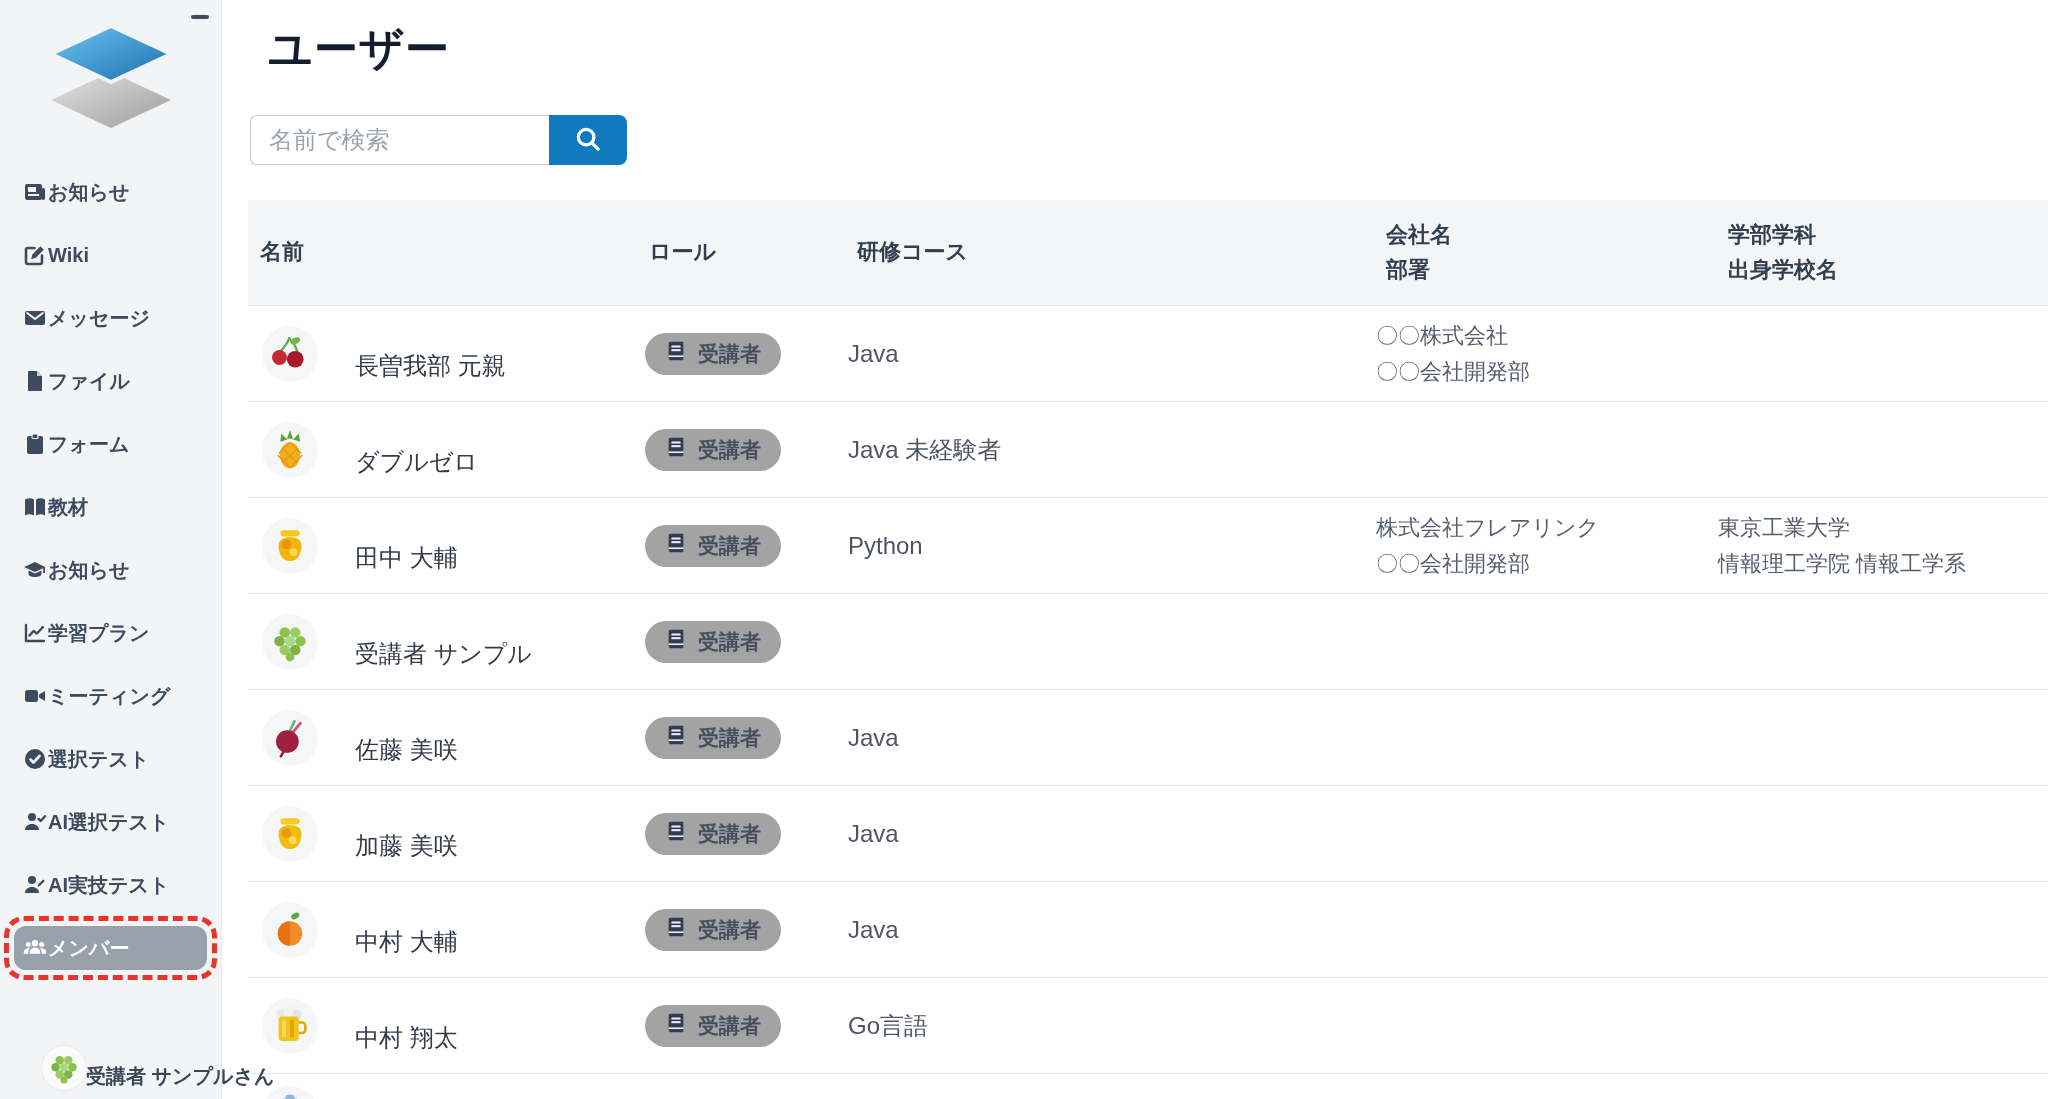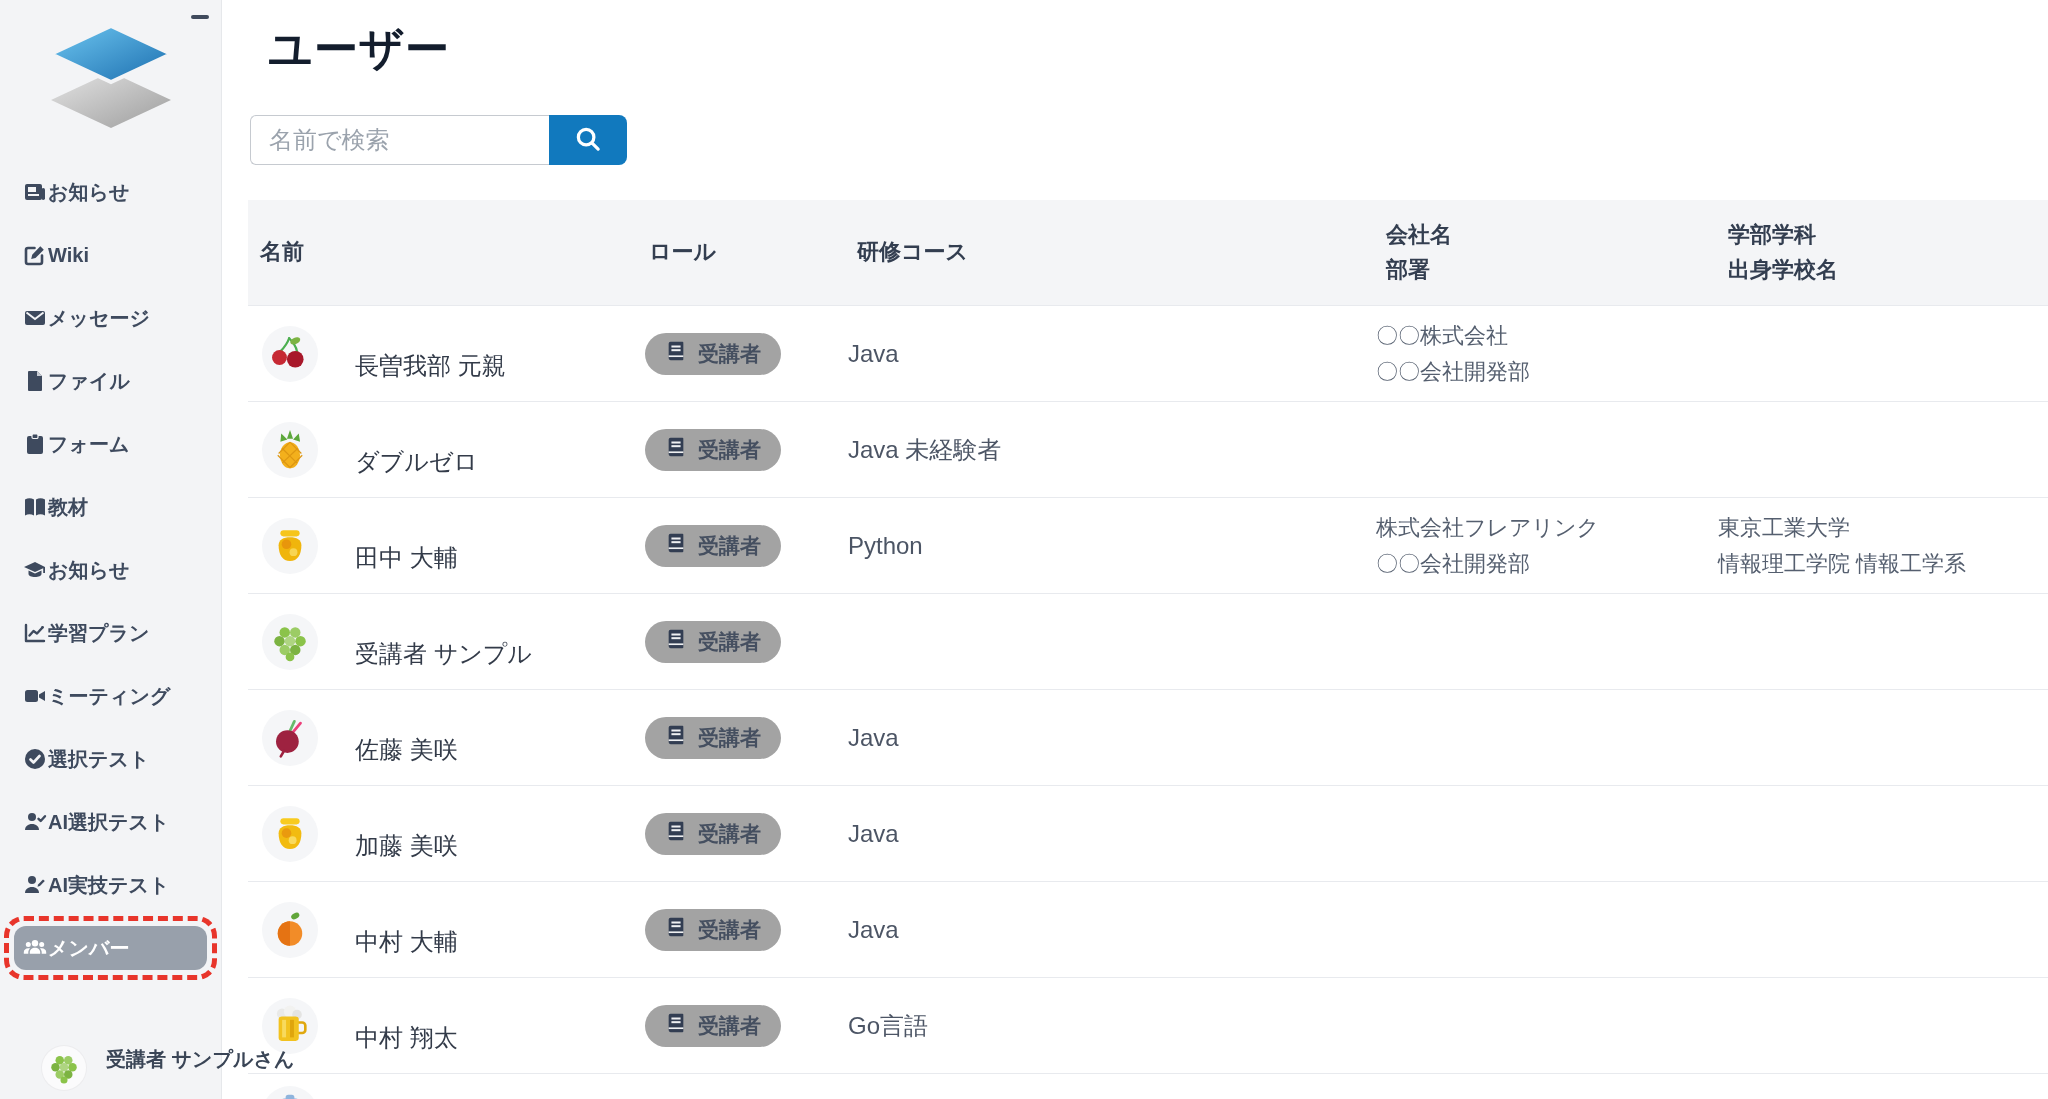--- a/index.html
+++ b/index.html
@@ -32,21 +32,21 @@
     color:var(--ink);font-size:20px;font-weight:700;border-radius:12px;cursor:pointer;
     white-space:nowrap;
   }
   .nav-item .nav-icon{width:26px;height:26px;flex:0 0 26px;display:flex;align-items:center;justify-content:center;}
   .nav-item .nav-icon svg{width:24px;height:24px;display:block;}
   .nav-item.active{position:relative;background:#98a0ab;color:#ffffff;}
   .nav-item.active::after{
     content:"";position:absolute;inset:-10px;border:5px dashed #e8352b;border-radius:20px;pointer-events:none;
   }
   .sb-user{
-    position:absolute;top:1046px;left:42px;display:flex;align-items:flex-start;gap:20px;cursor:pointer;
+    position:absolute;top:1046px;left:42px;display:flex;align-items:flex-end;gap:0;cursor:pointer;
   }
   .sb-user .sb-avatar{
     width:44px;height:44px;border-radius:50%;background:#fbfbfc;
     display:flex;align-items:center;justify-content:center;box-shadow:0 0 0 1px #ececee;
   }
   .sb-user .sb-avatar svg{width:34px;height:34px;}
   .sb-user-name{font-size:20px;font-weight:700;color:#3a4556;white-space:nowrap;}
 
   
   .main{flex:1;padding-left:26px;min-width:0;}

